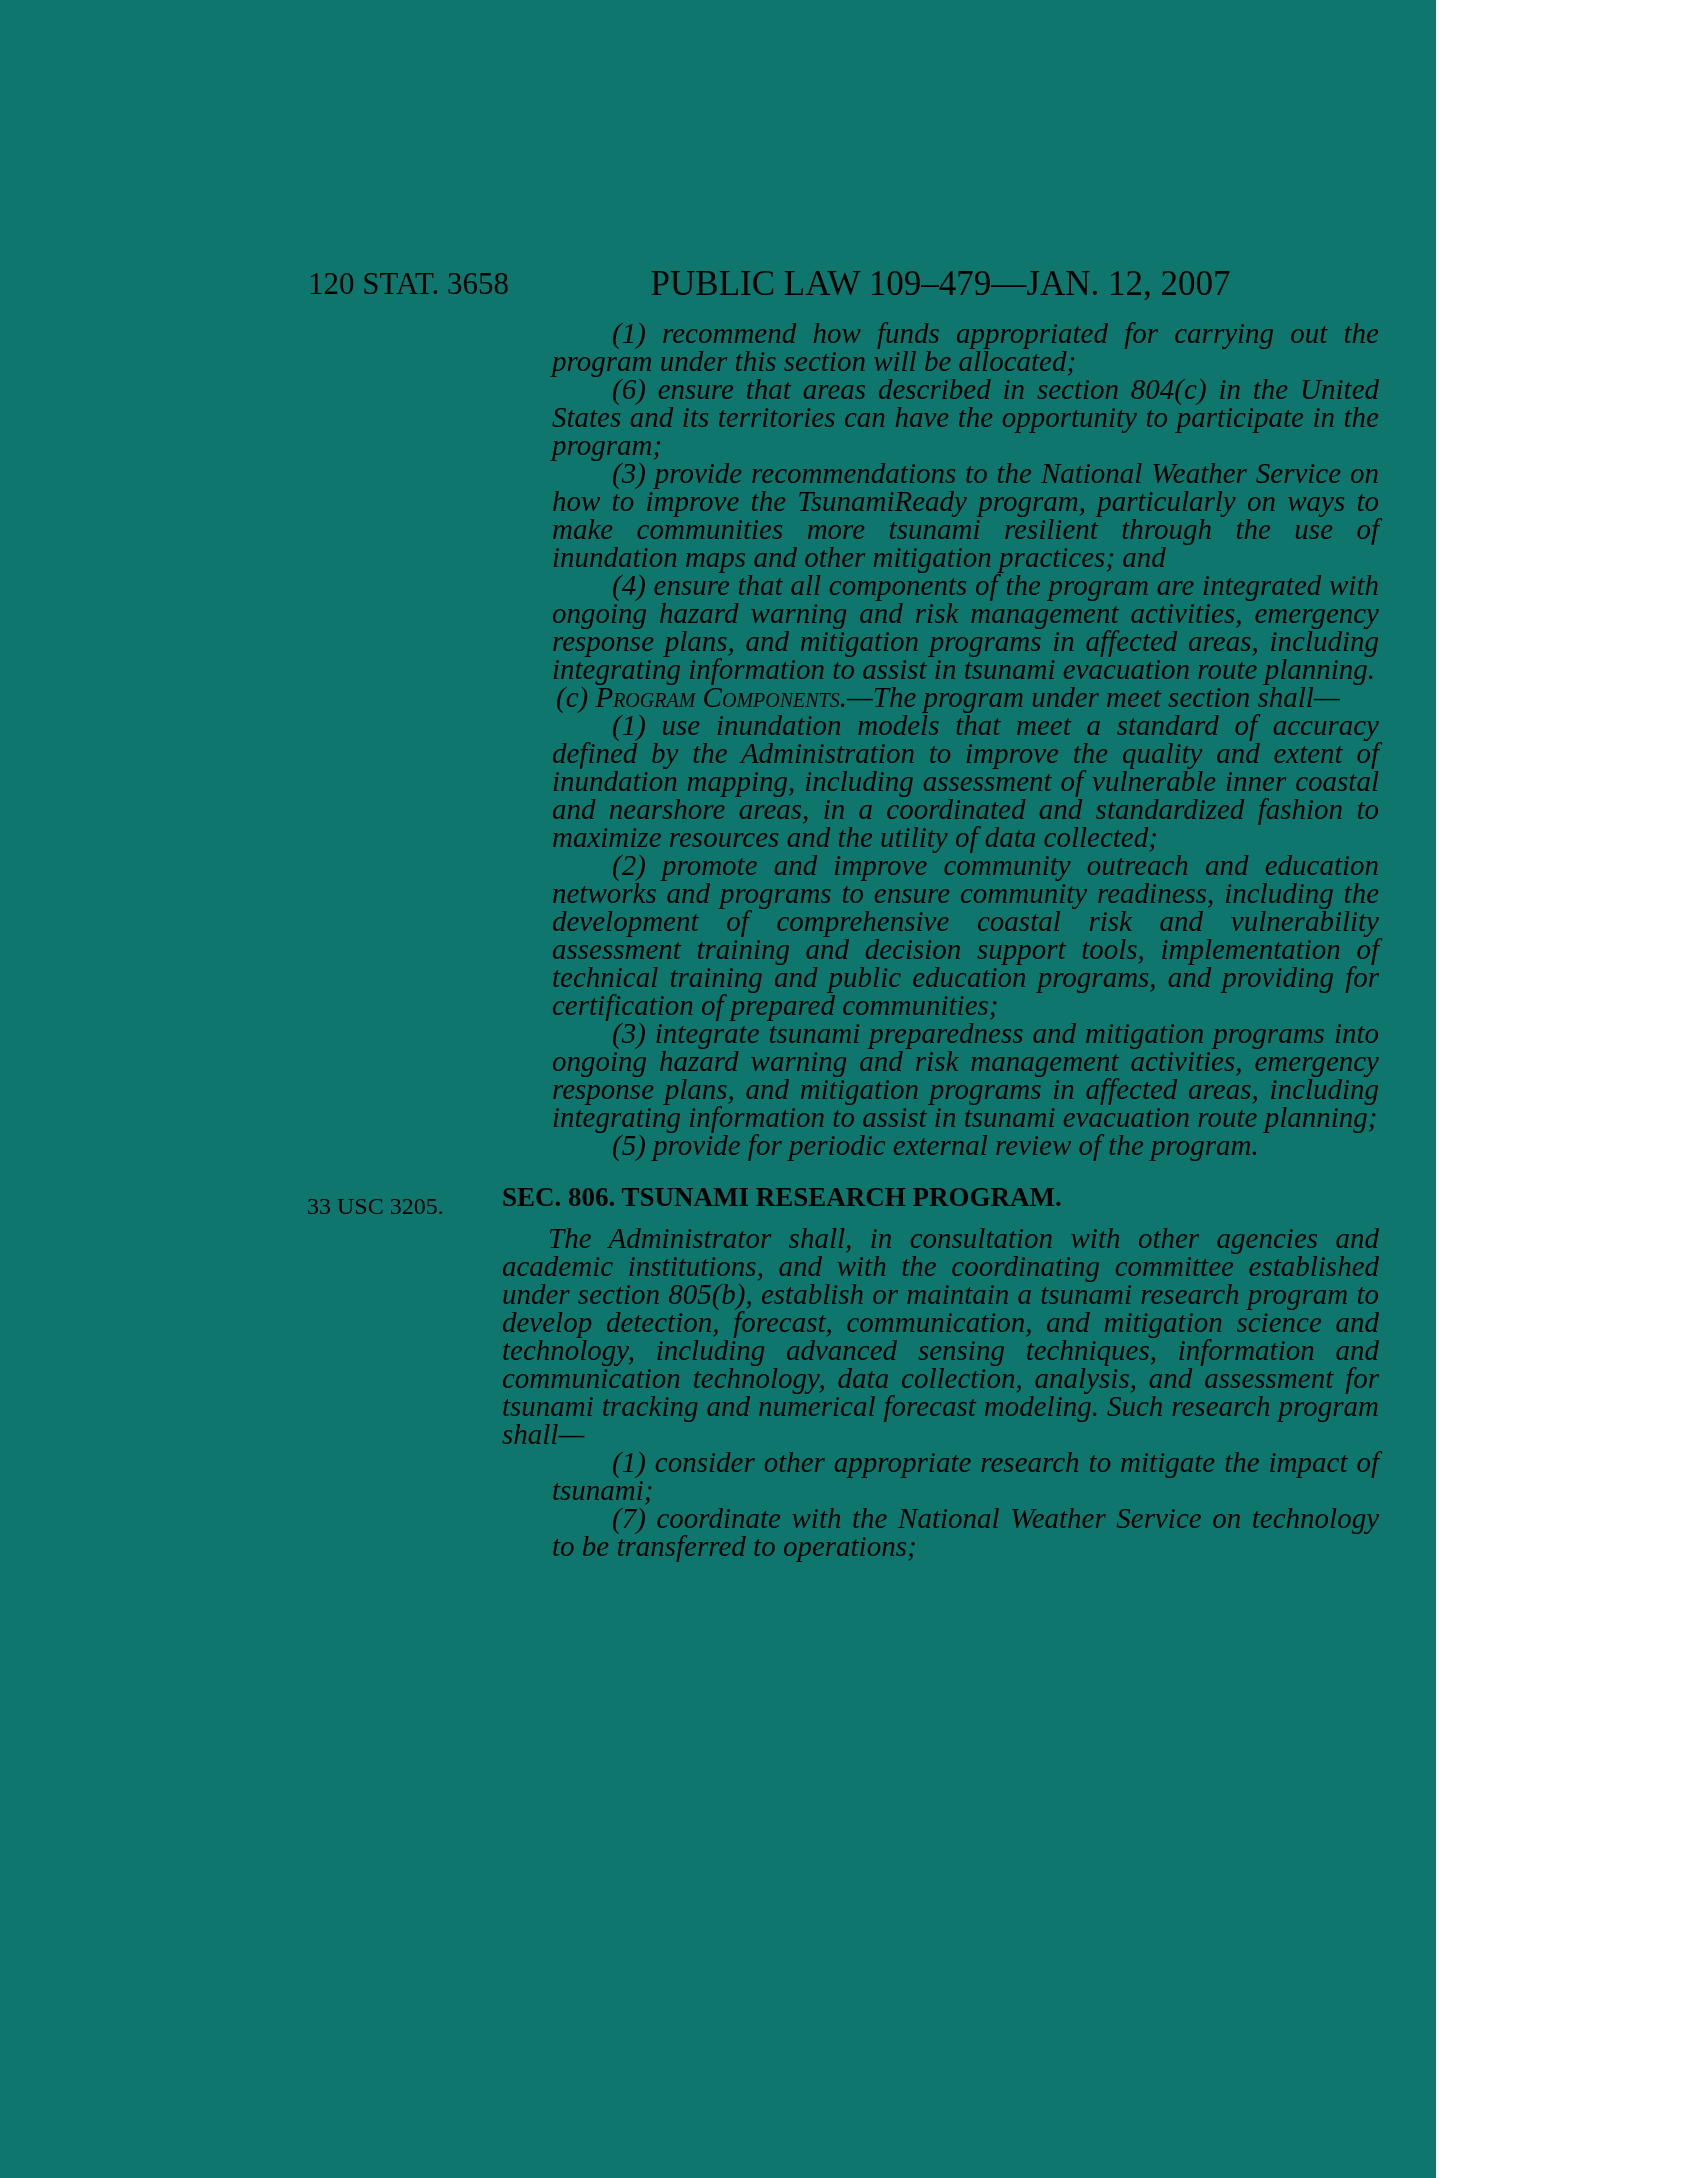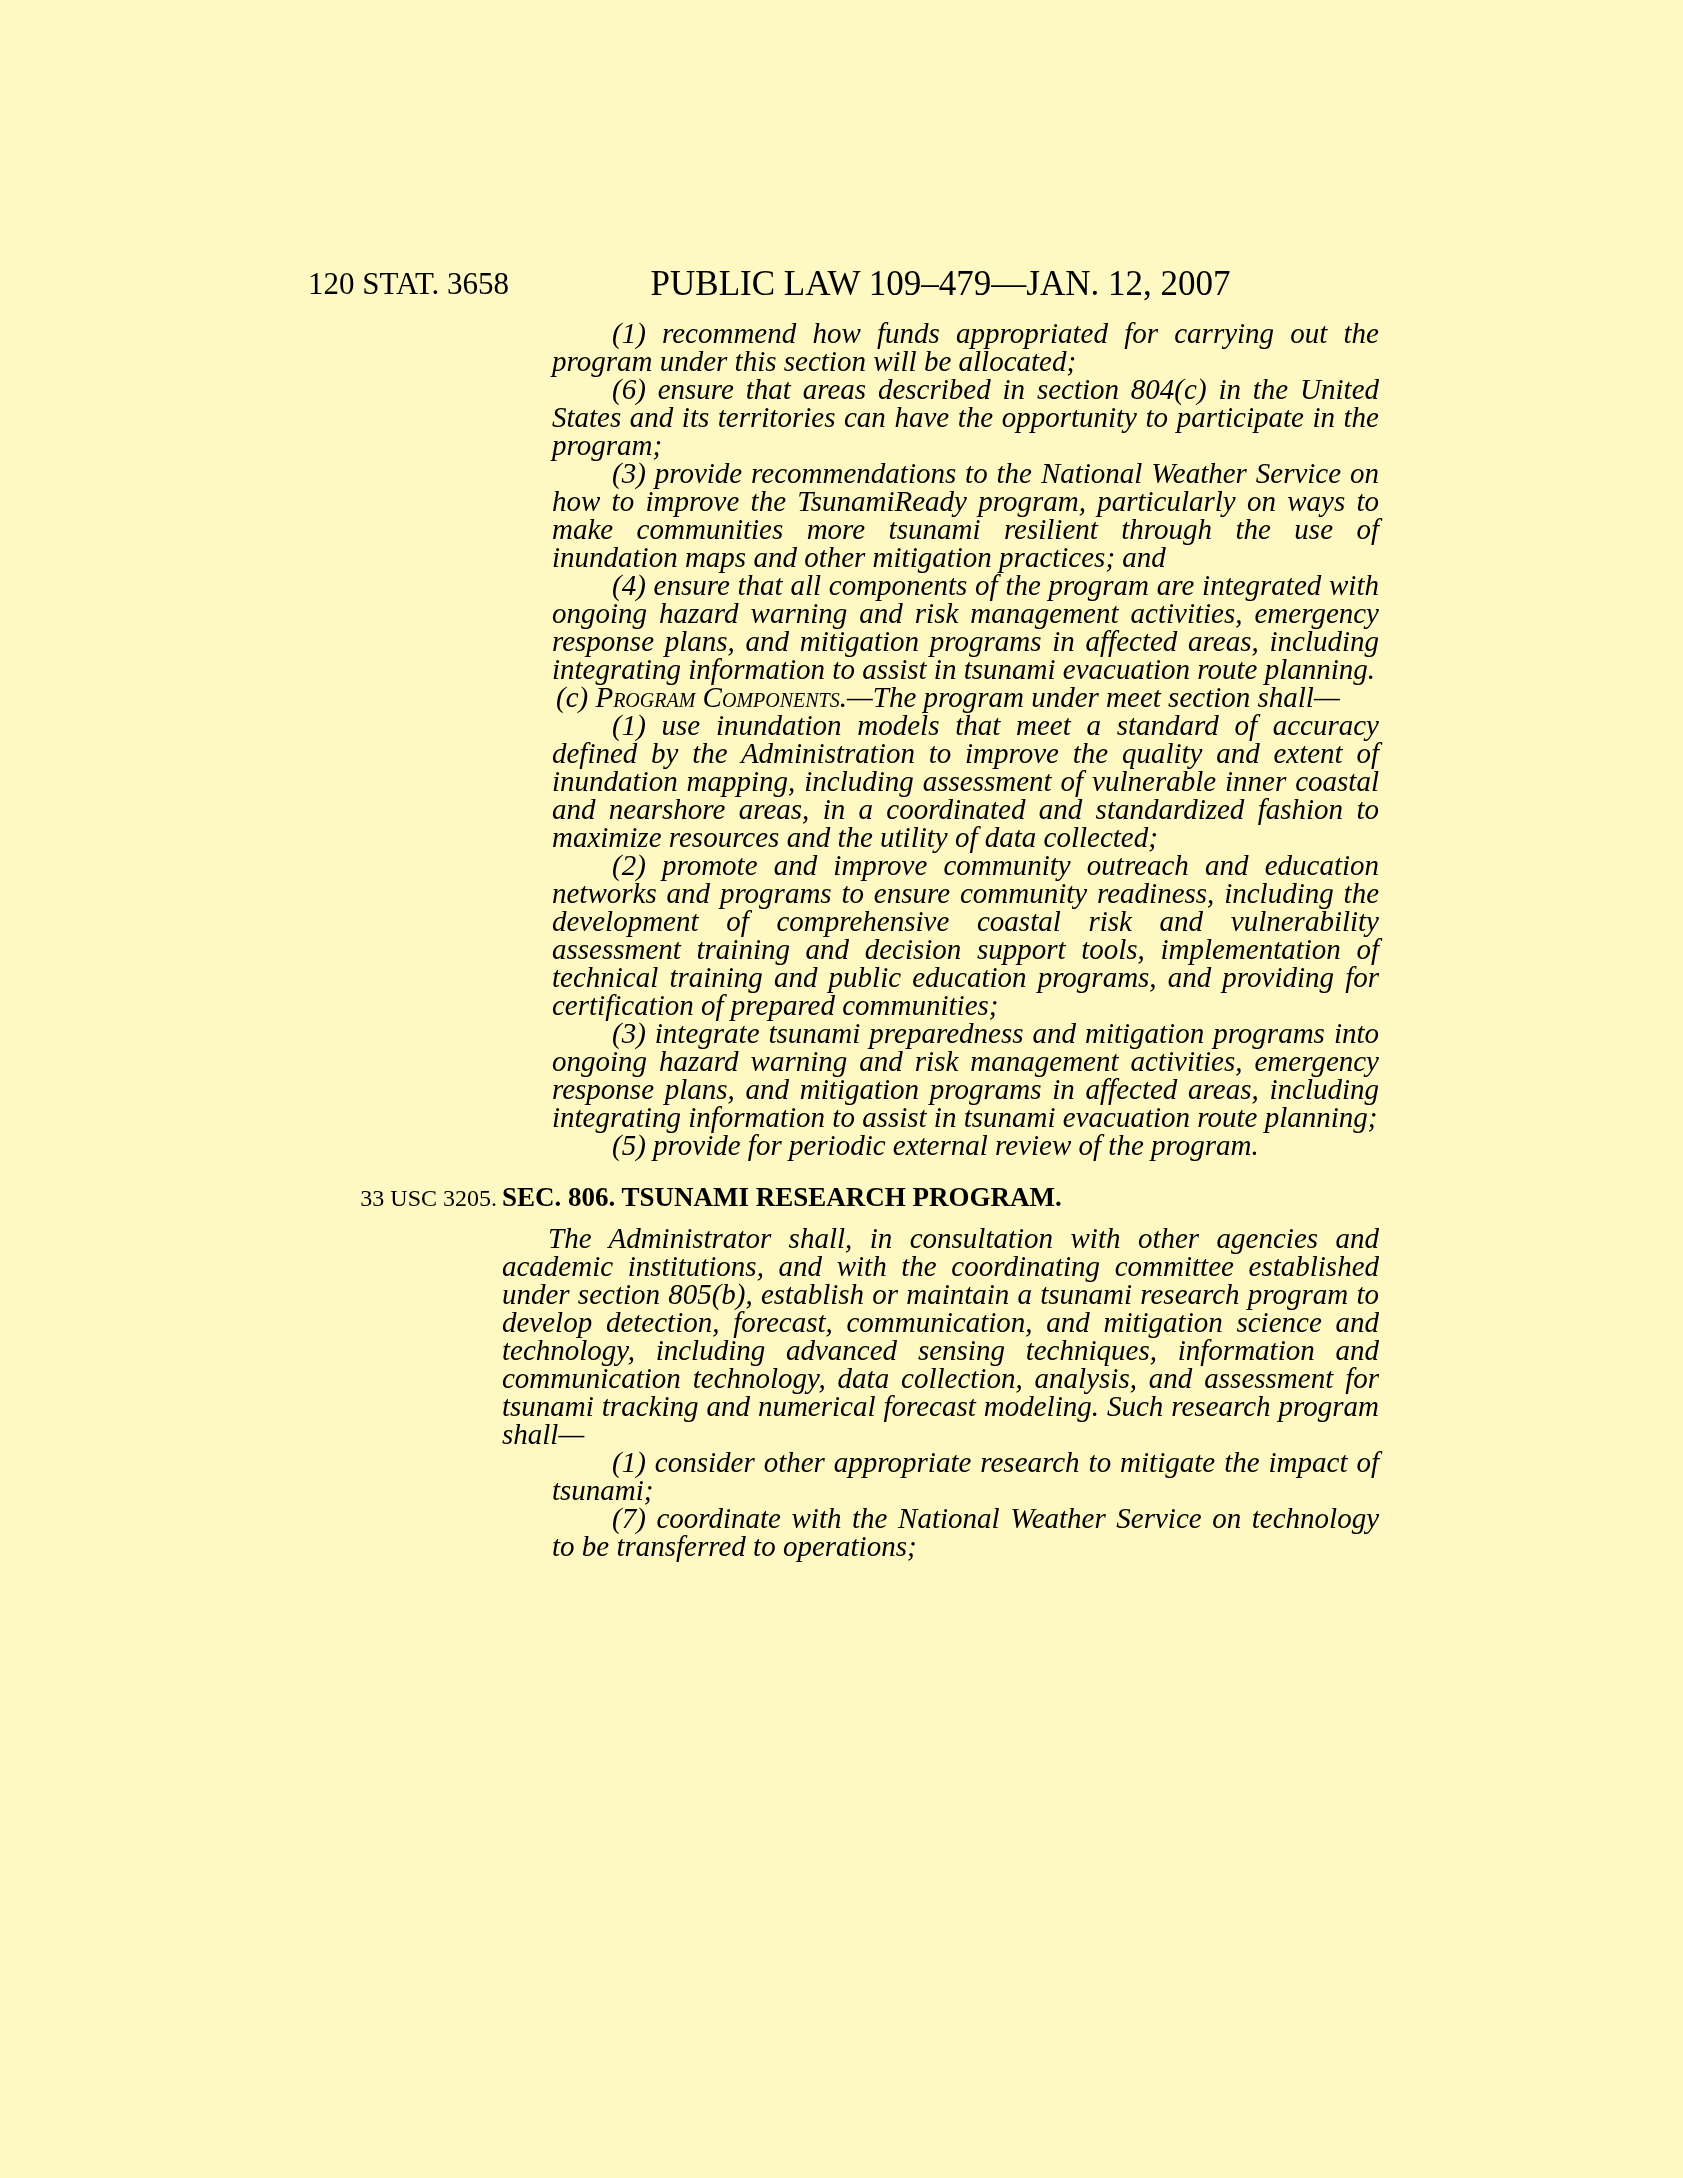--- a/index.html
+++ b/index.html
@@ -1,20 +1,20 @@
 <!DOCTYPE html>
 <html><head>
 <meta charset="utf-8">
 <style>
   html, body { margin: 0; padding: 0; background: #ffffff; }
   .page {
     position: relative;
-    width: 1683px;
+    width: 1436px;
     height: 2178px;
-    background: #fef9c3;
+    background: #0f766e;
     color: #000000;
     font-family: "Liberation Serif", serif;
     overflow: hidden;
   }
   .stat-no {
     position: absolute;
     left: 308px;
     top: 267px;
     font-size: 31px;
     line-height: 34px;
@@ -49,26 +49,26 @@
     margin: 23px 0 11px 0;
     font-size: 27px;
     font-weight: bold;
     line-height: 31px;
     text-align: left;
     text-indent: 0;
   }
   .margin-note {
     position: absolute;
     left: -195px;
-    top: 3px;
+    top: 11px;
     width: 190px;
     font-weight: normal;
     font-size: 24px;
     line-height: 26px;
-    text-align: right;
+    text-align: left;
     white-space: nowrap;
   }
 </style>
 </head>
 <body>
 
 <div class="page">
 
   <div class="stat-no">120 STAT. 3658</div>
   <div class="law-title">PUBLIC LAW 109–479—JAN. 12, 2007</div>

